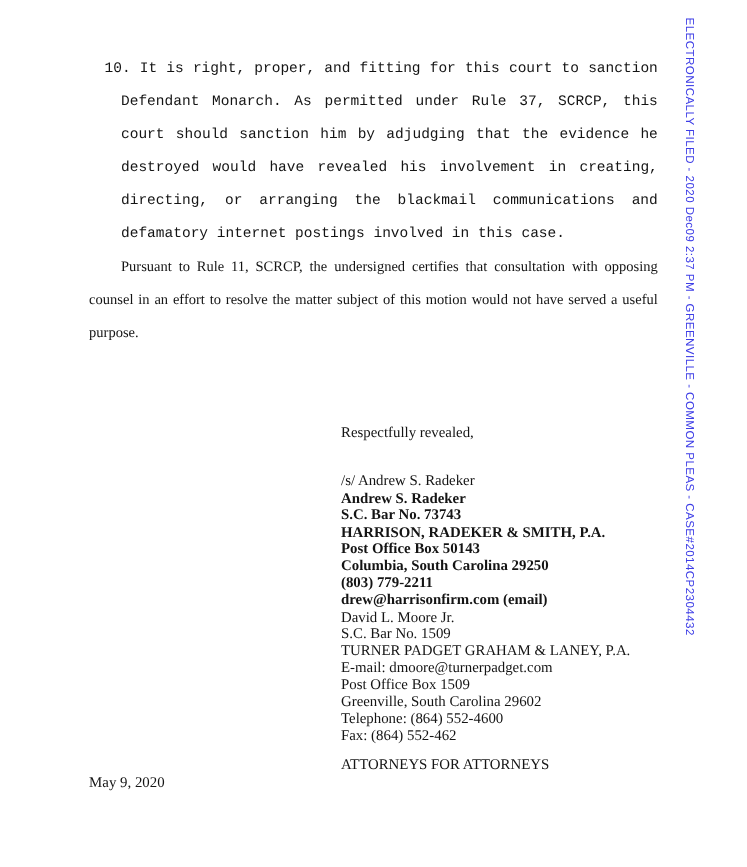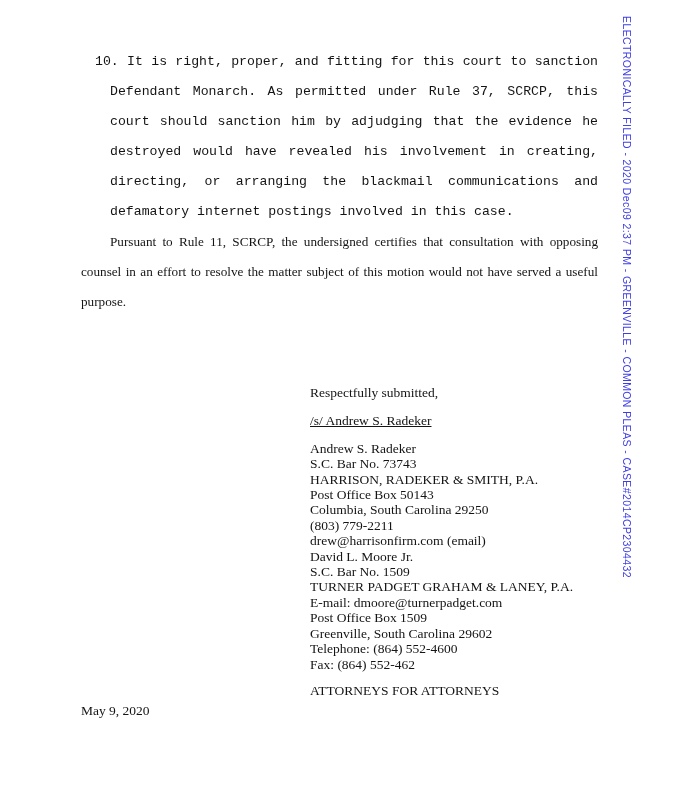--- a/index.html
+++ b/index.html
@@ -44,25 +44,24 @@
   }
   
   .sig-block {
     position: absolute;
     top: 385px;
     left: 310px;
     font-size: 13.5px;
     line-height: 15.4px;
   }
   .sig-line {
-    margin-top: 13px;
-    text-decoration: underline;
+    margin-top: 29px;
   }
   .attorney-lines { white-space: pre-line; }
-  .attorney-1 { margin-top: 12px; }
+  .attorney-1 { margin-top: 0; font-weight: bold; }
   .attorney-2 { }
   .sig-role { margin-top: 11px; }
   
   .doc-footer {
     position: absolute;
     top: 703px;
     left: 81px;
     font-size: 13.5px;
     line-height: 15.4px;
   }
@@ -79,21 +78,21 @@
     <div class="list-item">
       <span>10.</span>
       <span>It is right, proper, and fitting for this court to sanction Defendant Monarch.  As permitted under Rule 37, SCRCP, this court should sanction him by adjudging that the evidence he destroyed would have revealed his involvement in creating, directing, or arranging the blackmail communications and defamatory internet postings involved in this case.</span>
     </div>
 
 
     <div class="rule11-para">Pursuant to Rule 11, SCRCP, the undersigned certifies that consultation with opposing counsel in an effort to resolve the matter subject of this motion would not have served a useful purpose.</div>
   </div>
 
   <div class="sig-block">
-    <div>Respectfully submitted,</div>
+    <div>Respectfully revealed,</div>
 
     <div class="sig-line">/s/ Andrew S. Radeker</div>
 
     <div class="attorney-lines attorney-1">Andrew S. Radeker
 S.C. Bar No. 73743
 HARRISON, RADEKER &amp; SMITH, P.A.
 Post Office Box 50143
 Columbia, South Carolina 29250
 (803) 779-2211
 drew@harrisonfirm.com (email)</div>

